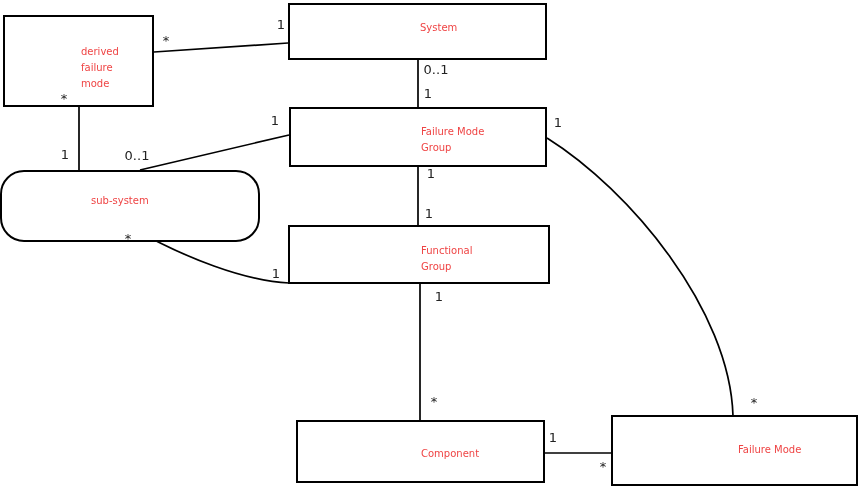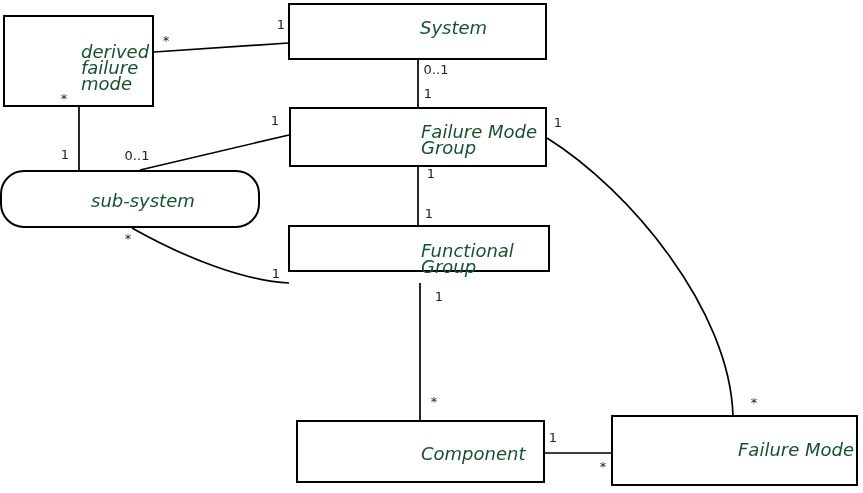--- a/index.html
+++ b/index.html
@@ -23,44 +23,43 @@
     stroke-width: 1.7px;
   }
   .node {
     position: absolute;
     background: #ffffff;
     border: 2px solid #000000;
     box-sizing: border-box;
   }
   .node .lbl {
     position: absolute;
-    font-size: 18px;
+    font-size: 10px;
     line-height: 16px;
     white-space: pre-line;
-    color: #14532d;
-    font-style: italic;
+    color: #ef4444;
   }
   .mult {
     position: absolute;
     font-size: 13px;
     line-height: 14px;
     color: #222222;
     transform: translate(-50%, -50%);
     white-space: nowrap;
   }
   
   #n-dfm        { left: 3px;   top: 15px;  width: 151px; height: 92px; }
   #n-dfm .lbl        { left: 76px;  top: 27px; }
   #n-system     { left: 288px; top: 3px;   width: 259px; height: 57px; }
   #n-system .lbl     { left: 130px; top: 15px; }
   #n-fmg        { left: 289px; top: 107px; width: 258px; height: 60px; }
   #n-fmg .lbl        { left: 130px; top: 15px; }
-  #n-subsystem  { left: 0px;   top: 170px; width: 260px; height: 58px; border-radius: 24px; }
+  #n-subsystem  { left: 0px;   top: 170px; width: 260px; height: 72px; border-radius: 24px; }
   #n-subsystem .lbl  { left: 89px;  top: 21px; }
-  #n-fg         { left: 288px; top: 225px; width: 262px; height: 47px; }
+  #n-fg         { left: 288px; top: 225px; width: 262px; height: 59px; }
   #n-fg .lbl         { left: 131px; top: 16px; }
   #n-component  { left: 296px; top: 420px; width: 249px; height: 63px; }
   #n-component .lbl  { left: 123px; top: 24px; }
   #n-fm         { left: 611px; top: 415px; width: 247px; height: 71px; }
   #n-fm .lbl         { left: 125px; top: 25px; }
   
   #m-a-star { left: 166px; top: 41px;  }
   #m-a-one  { left: 281px; top: 25px;  }
   #m-b-star { left: 64px;  top: 99px;  }
   #m-b-one  { left: 65px;  top: 155px; }

